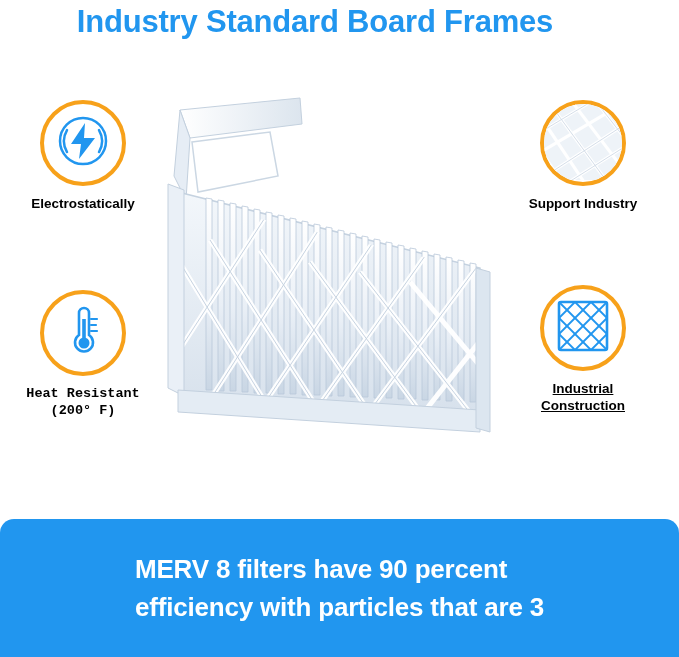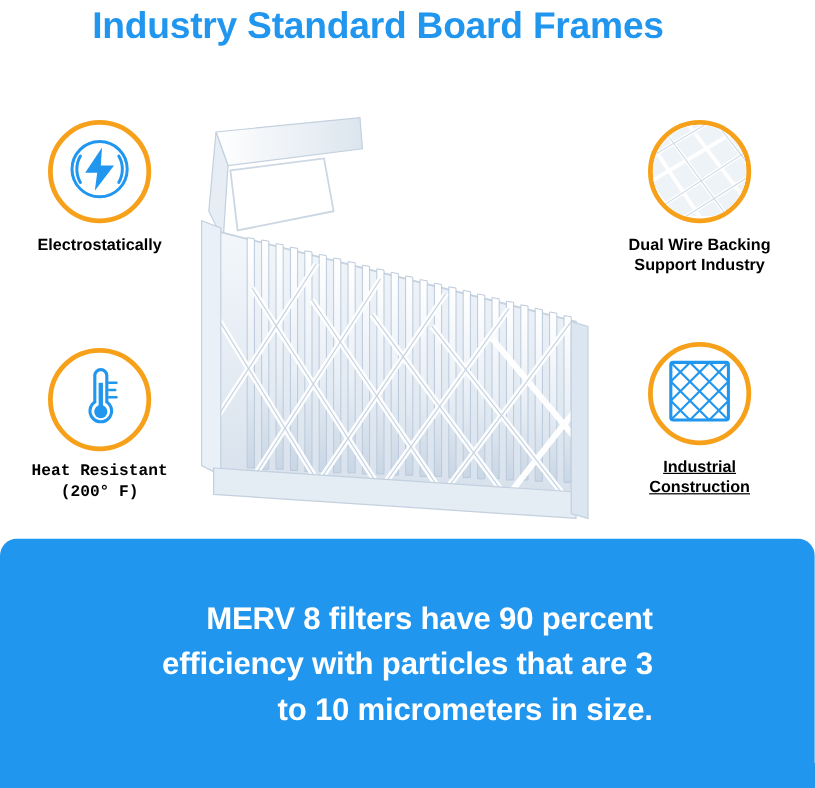--- a/index.html
+++ b/index.html
@@ -72,28 +72,28 @@
     left: 150px;
     width: 360px;
     height: 390px;
   }
   
   .banner {
     position: absolute;
     left: 0;
     bottom: 0;
     width: 679px;
-    height: 208px;
+    height: 138px;
     background: #2196ef;
     border-radius: 14px 14px 0 0;
     color: #ffffff;
     display: flex;
     align-items: center;
     justify-content: center;
-    text-align: right;
+    text-align: left;
   }
   .banner .banner-text {
     font-size: 26px;
     font-weight: bold;
     line-height: 38px;
     padding: 0 40px;
     letter-spacing: -0.2px;
   }
 </style>
 </head>
@@ -255,21 +255,20 @@
             <line x1="-20" y1="40" x2="80" y2="-20"></line>
             <line x1="-14" y1="84" x2="100" y2="10"></line>
             <line x1="6" y1="92" x2="104" y2="30"></line>
             <line x1="-10" y1="-20" x2="72" y2="92"></line>
             <line x1="32" y1="-26" x2="104" y2="66"></line>
           </g>
         </svg>
       </span>
     </div>
     <div class="caption">
-      <div>Dual Wire Backing</div>
       <div>Support Industry</div>
     </div>
   </div>
 
   <div class="feature" id="feat-indust">
     <div class="circle">
       <span>
         <svg width="56" height="56" viewBox="0 0 56 56" xmlns="http://www.w3.org/2000/svg">
           <rect x="4" y="4" width="48" height="48" rx="2" fill="none" stroke="#2196ef" stroke-width="2.6"></rect>
           <g stroke="#2196ef" stroke-width="1.8" fill="none">
@@ -290,17 +289,16 @@
     <div class="caption">
       <div>Industrial</div>
       <div>Construction</div>
     </div>
   </div>
 
   <div class="banner">
     <div class="banner-text">
       <div>MERV 8 filters have 90 percent</div>
       <div>efficiency with particles that are 3</div>
-      <div>to 10 micrometers in size.</div>
     </div>
   </div>
 
 </div>
 
 </body></html>

